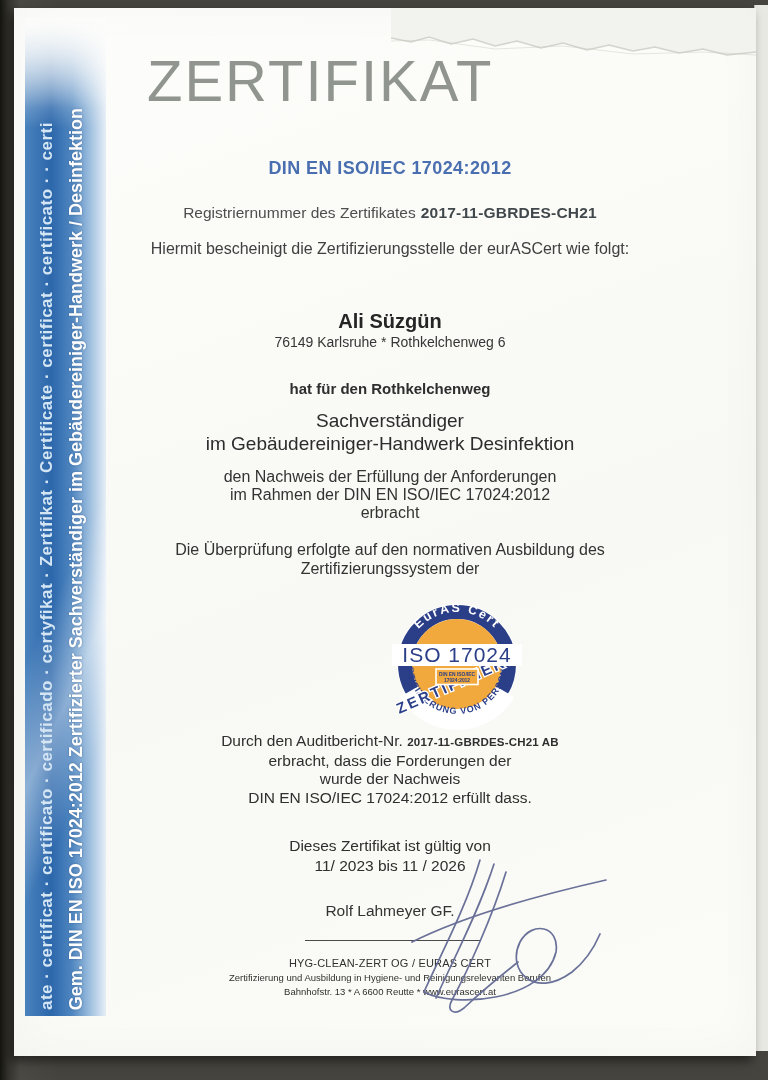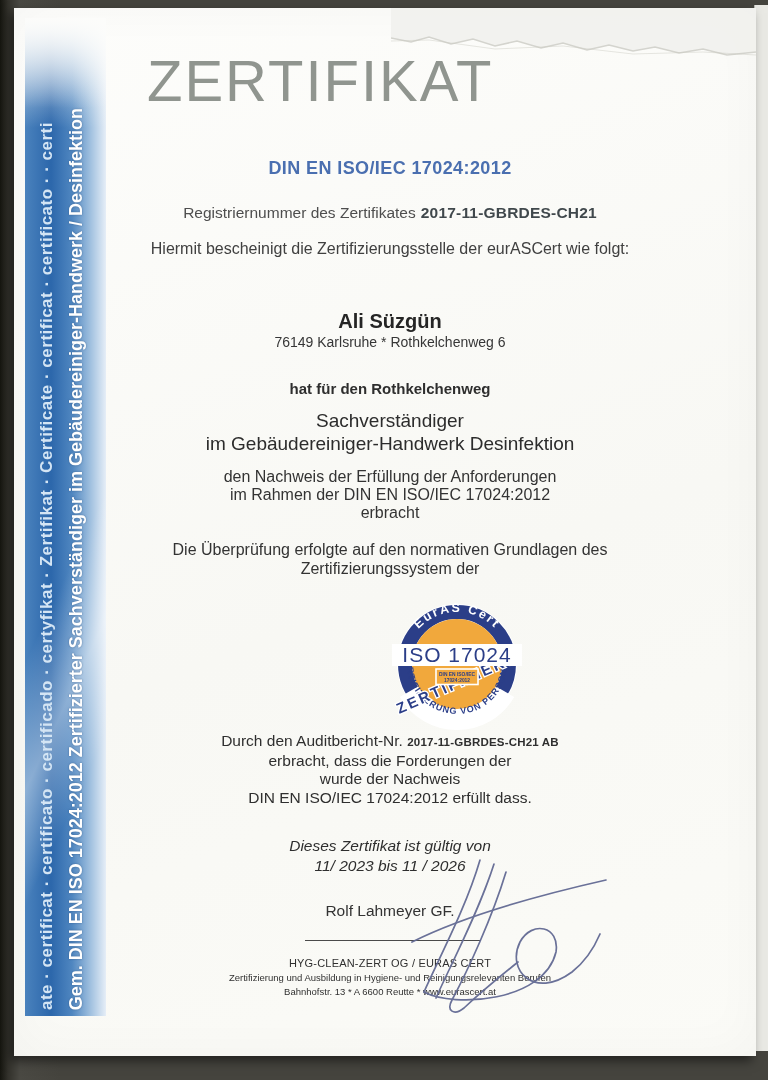--- a/index.html
+++ b/index.html
@@ -53,21 +53,21 @@
   .reg b{color:#40484c;margin-left:5px;letter-spacing:.2px;}
   .intro{top:232px;font-size:16px;color:#404040;}
   .holder-name{top:284px;font-size:20px;font-weight:bold;color:#252525;margin-top:18px;}
   .holder-address{top:326px;font-size:14px;color:#363636;}
   .scope-label{top:372px;font-size:15px;font-weight:bold;color:#2e2e2e;}
   .scope-lines{top:401px;font-size:19px;line-height:23px;color:#2c2c2c;}
   .proof{top:460px;font-size:16px;line-height:18px;color:#333;}
   .basis{top:532px;font-size:16px;line-height:19px;color:#333;}
   .audit{top:724px;font-size:15.5px;line-height:18.5px;color:#2f2f2f;}
   .audit .num{font-size:11.5px;font-weight:600;letter-spacing:.2px;}
-  .validity{top:828px;font-size:15.5px;line-height:20px;color:#2e2e2e;font-style:italic;}
+  .validity{top:828px;font-size:15.5px;line-height:20px;color:#2e2e2e;}
   .signatory{top:894px;font-size:15.5px;color:#333;}
   .rule{position:absolute;left:291px;top:932px;width:176px;border-top:1.4px solid #4a4a4a;}
   .issuer{top:948px;color:#303030;}
   .issuer .l1{font-size:11px;line-height:15px;letter-spacing:.2px;}
   .issuer .l2,.issuer .l3{font-size:9.5px;line-height:14px;}
   .seal-wrap{position:absolute;left:368px;top:581px;width:150px;height:150px;}
   .sig-wrap{position:absolute;left:380px;top:842px;width:230px;height:165px;pointer-events:none;}
 </style>
 </head>
 <body>
@@ -108,21 +108,21 @@
       <div>im Gebäudereiniger-Handwerk Desinfektion</div>
     </div>
 
     <div class="col proof">
       <div>den Nachweis der Erfüllung der Anforderungen</div>
       <div>im Rahmen der DIN EN ISO/IEC 17024:2012</div>
       <div>erbracht</div>
     </div>
 
     <div class="col basis">
-      <div>Die Überprüfung erfolgte auf den normativen Grundlagen des</div>
+      <div>Die Überprüfung erfolgte auf den normativen Ausbildung des</div>
       <div>Zertifizierungssystem der</div>
     </div>
 
     <div class="seal-wrap">
       <svg width="150" height="150" viewBox="0 0 150 150">
         <defs>
           <path id="arcTop" d="M 23,75 A 52 52 0 0 1 127,75"></path>
           <path id="arcBottom" d="M 25,75 A 50 50 0 0 0 125,75"></path>
         </defs>
         <circle cx="75" cy="75" r="60" fill="#ffffff"></circle>

